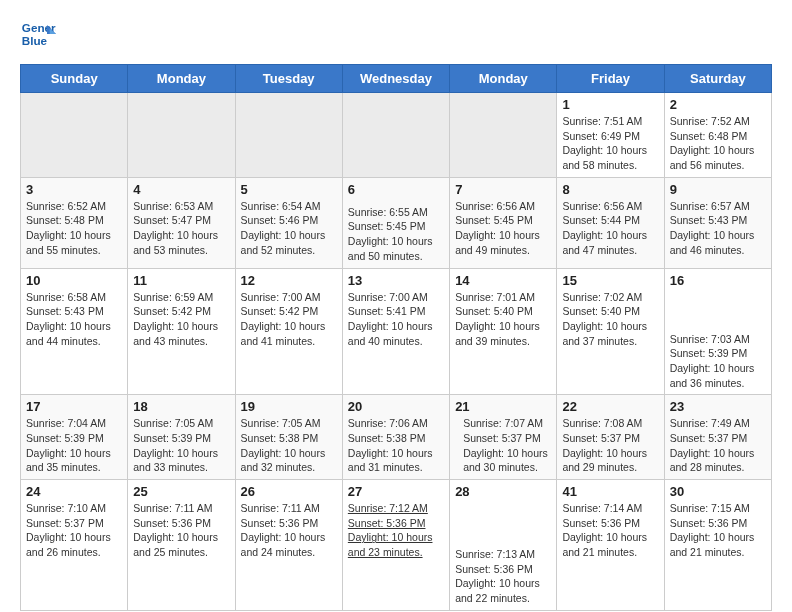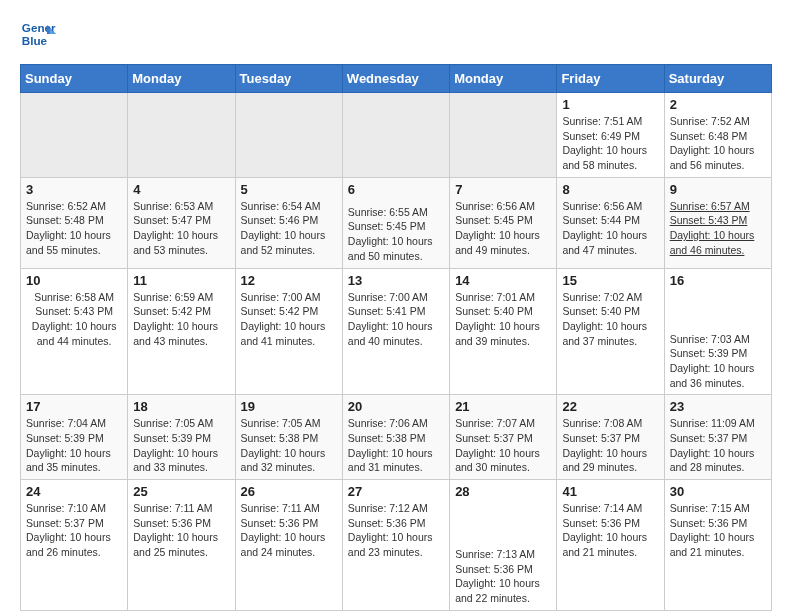--- a/index.html
+++ b/index.html
@@ -46,21 +46,21 @@
       width: 100%;
       border-collapse: collapse;
       border: 1px solid #ccc;
     }
     .calendar th {
       background-color: #3a78c9;
       color: #fff;
       font-size: 13px;
       font-weight: bold;
       padding: 6px 4px;
-      text-align: left;
+      text-align: center;
       border: 1px solid #2a65b0;
     }
     .calendar td {
       border: 1px solid #ccc;
       vertical-align: top;
       padding: 4px 5px;
       width: 106px;
       min-height: 80px;
       font-size: 11px;
       color: #333;
@@ -177,29 +177,29 @@
 Daylight: 10 hours and 49 minutes.</div>
           </td>
           <td>
             <div class="day-number">8</div>
             <div class="day-info" style="white-space: pre-line;">Sunrise: 6:56 AM
 Sunset: 5:44 PM
 Daylight: 10 hours and 47 minutes.</div>
           </td>
           <td>
             <div class="day-number">9</div>
-            <div class="day-info" style="white-space: pre-line; text-decoration: underline;">Sunrise: 6:57 AM
+            <div class="day-info" style="white-space: pre-line;">Sunrise: 6:57 AM
 Sunset: 5:43 PM
 Daylight: 10 hours and 46 minutes.</div>
           </td>
         </tr>
         <tr>
           <td>
             <div class="day-number">10</div>
-            <div class="day-info" style="white-space: pre-line; text-align: center;">Sunrise: 6:58 AM
+            <div class="day-info" style="white-space: pre-line;">Sunrise: 6:58 AM
 Sunset: 5:43 PM
 Daylight: 10 hours and 44 minutes.</div>
           </td>
           <td>
             <div class="day-number">11</div>
             <div class="day-info" style="white-space: pre-line;">Sunrise: 6:59 AM
 Sunset: 5:42 PM
 Daylight: 10 hours and 43 minutes.</div>
           </td>
           <td>
@@ -253,33 +253,33 @@
 Daylight: 10 hours and 32 minutes.</div>
           </td>
           <td>
             <div class="day-number">20</div>
             <div class="day-info" style="white-space: pre-line;">Sunrise: 7:06 AM
 Sunset: 5:38 PM
 Daylight: 10 hours and 31 minutes.</div>
           </td>
           <td>
             <div class="day-number">21</div>
-            <div class="day-info" style="white-space: pre-line;">Sunrise: 7:07 AM
+            <div class="day-info" style="white-space: pre-line; margin-left: 8px;">Sunrise: 7:07 AM
 Sunset: 5:37 PM
 Daylight: 10 hours and 30 minutes.</div>
           </td>
           <td>
             <div class="day-number">22</div>
             <div class="day-info" style="white-space: pre-line;">Sunrise: 7:08 AM
 Sunset: 5:37 PM
 Daylight: 10 hours and 29 minutes.</div>
           </td>
           <td>
             <div class="day-number">23</div>
-            <div class="day-info" style="white-space: pre-line;">Sunrise: 11:09 AM
+            <div class="day-info" style="white-space: pre-line;">Sunrise: 7:49 AM
 Sunset: 5:37 PM
 Daylight: 10 hours and 28 minutes.</div>
           </td>
         </tr>
         <tr>
           <td>
             <div class="day-number">24</div>
             <div class="day-info" style="white-space: pre-line;">Sunrise: 7:10 AM
 Sunset: 5:37 PM
 Daylight: 10 hours and 26 minutes.</div>
@@ -291,21 +291,21 @@
 Daylight: 10 hours and 25 minutes.</div>
           </td>
           <td>
             <div class="day-number">26</div>
             <div class="day-info" style="white-space: pre-line;">Sunrise: 7:11 AM
 Sunset: 5:36 PM
 Daylight: 10 hours and 24 minutes.</div>
           </td>
           <td>
             <div class="day-number">27</div>
-            <div class="day-info" style="white-space: pre-line;">Sunrise: 7:12 AM
+            <div class="day-info" style="white-space: pre-line; text-decoration: underline;">Sunrise: 7:12 AM
 Sunset: 5:36 PM
 Daylight: 10 hours and 23 minutes.</div>
           </td>
           <td>
             <div class="day-number">28</div>
             <div class="day-info" style="white-space: pre-line; margin-top: 48px;">Sunrise: 7:13 AM
 Sunset: 5:36 PM
 Daylight: 10 hours and 22 minutes.</div>
           </td>
           <td>

